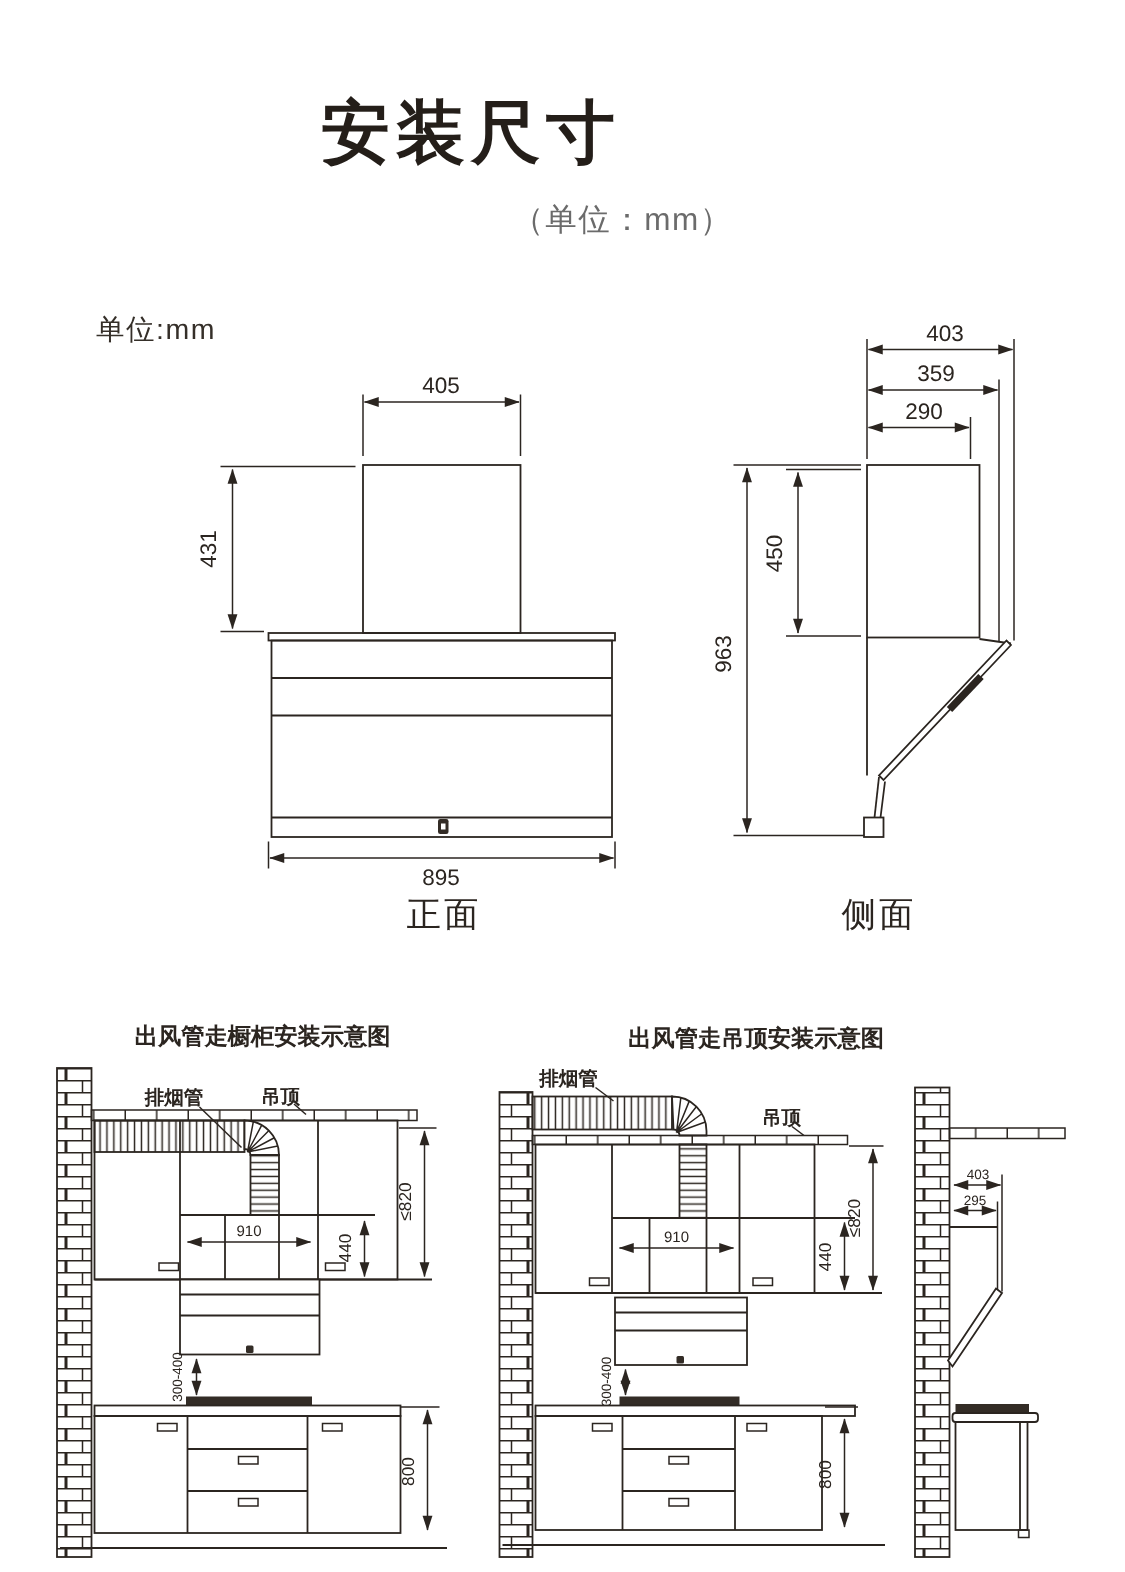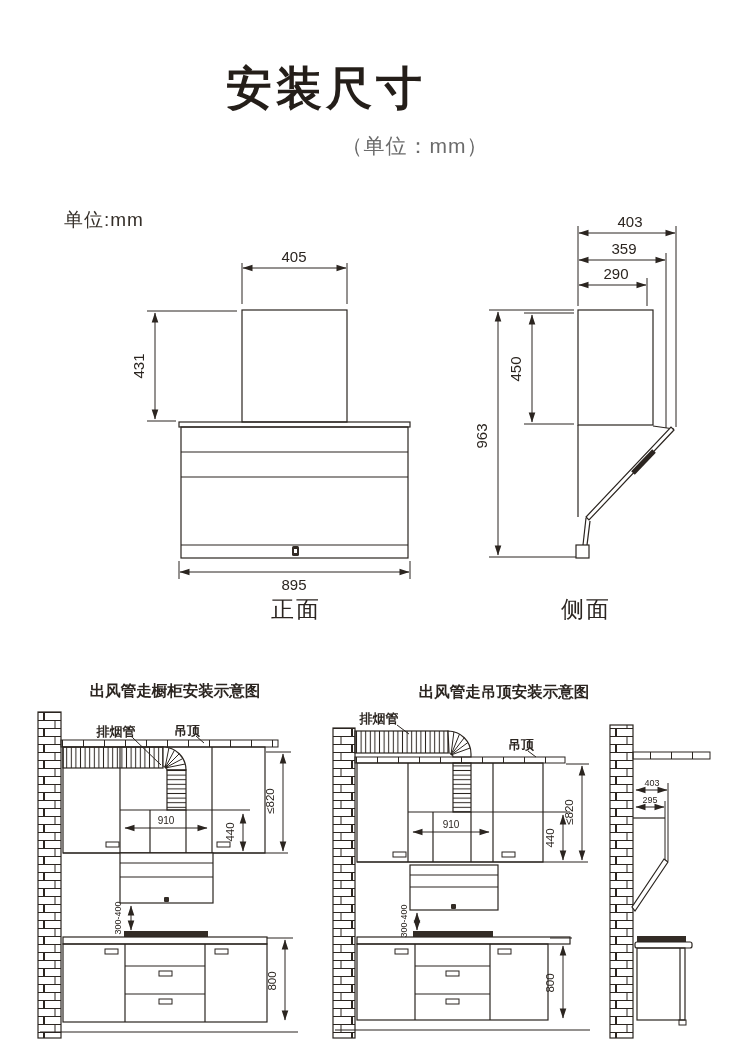--- a/index.html
+++ b/index.html
@@ -1,18 +1,18 @@
 <!DOCTYPE html>
 <html><head>
 <meta charset="utf-8">
 <style>
   html,body{margin:0;padding:0;background:#ffffff;}
   .page{position:relative;width:750px;height:1048px;background:#ffffff;overflow:hidden;
         font-family:"Liberation Sans","DejaVu Sans",sans-serif;}
-  .hdr-title{position:absolute;top:58px;left:16px;width:620px;text-align:center;
+  .hdr-title{position:absolute;top:58px;left:4px;width:620px;text-align:center;
              font-size:46px;font-weight:600;letter-spacing:4px;color:#241e19;}
   .hdr-sub{position:absolute;top:132px;left:0;width:750px;text-align:center;
            font-size:21px;color:#6b6b6b;letter-spacing:1px;margin-left:40px;}
   .unit-note{position:absolute;top:207px;left:64px;font-size:19px;color:#352f29;letter-spacing:1px;}
   svg{position:absolute;top:0;left:0;}
   .ln{stroke:#2b2520;stroke-width:1.2;fill:none;}
   .lnt{stroke:#2b2520;stroke-width:1;fill:none;}
   .dim{stroke:#2b2520;stroke-width:1;fill:none;}
   .fillw{fill:#ffffff;}
   .t{fill:#2b2520;}

